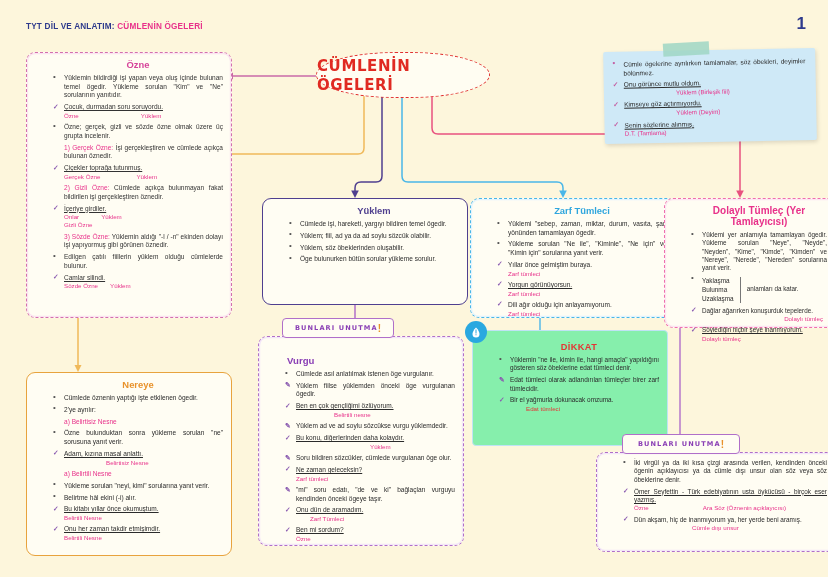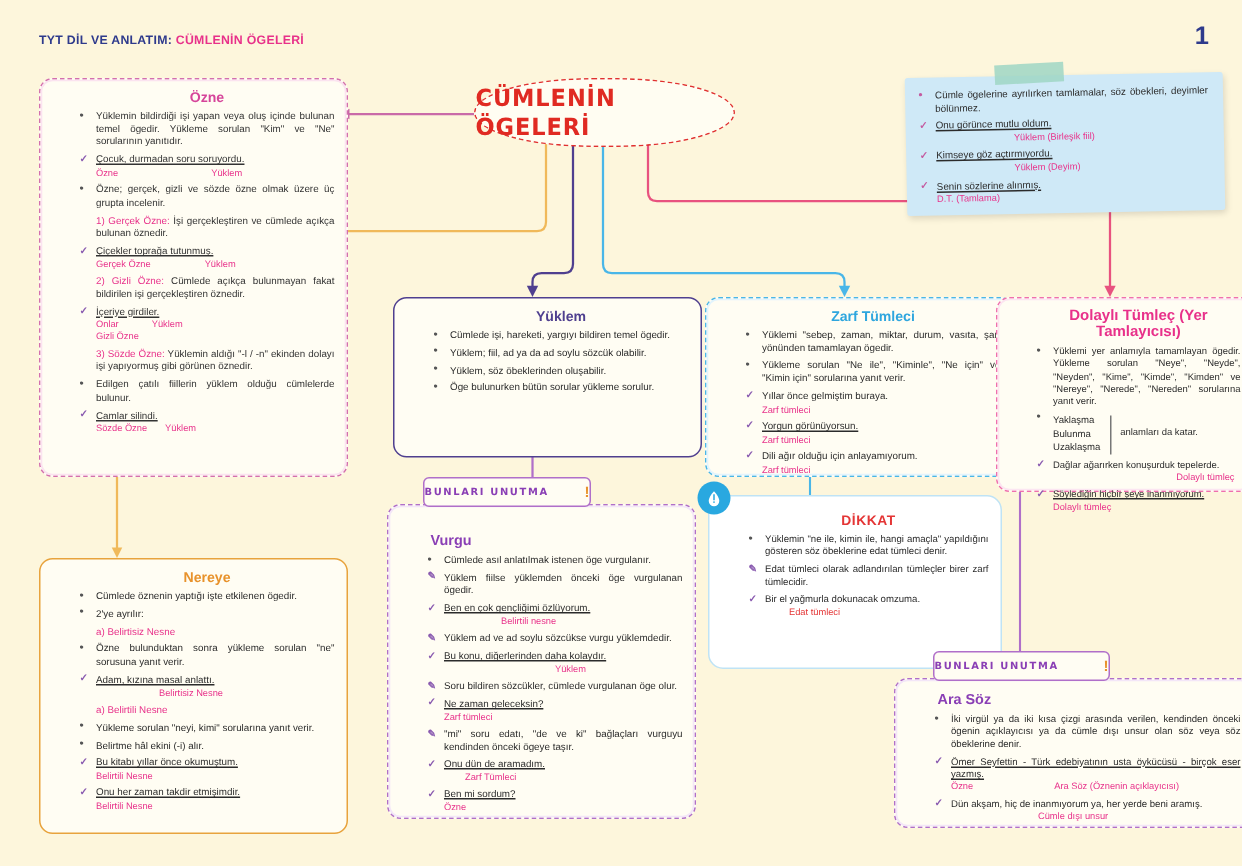--- a/index.html
+++ b/index.html
@@ -93,34 +93,34 @@
     border:1.6px solid #e8a33d;}
   #nesne h3{color:#e8922b;}
 
   
   #vurgu{left:258px;top:336px;width:186px;height:208px;
     border:1.4px dashed #b06fc9;box-shadow:0 0 0 1.2px #f3e6f8 inset;}
   #vurgu h3{color:#8a3fb5;text-align:left;padding-left:2px;font-size:9.6px;margin-top:12px;}
 
   
   #dikkat{left:472px;top:330px;width:176px;height:114px;
-    border:1.3px solid #bfe3f5;background:#ffffff;border-radius:10px;}
+    border:1.3px solid #bfe3f5;background:#86efac;border-radius:4px;}
   #dikkat h3{color:#e43535;font-size:9.2px;letter-spacing:.4px;margin-top:5px;}
   #dikkat li{font-size:6.4px;}
 
   
   #arasoz{left:596px;top:452px;width:220px;height:98px;
     border:1.4px dashed #b06fc9;box-shadow:0 0 0 1.2px #f3e6f8 inset;}
   #arasoz h3{color:#8a3fb5;text-align:left;padding-left:2px;font-size:9.6px;margin-top:2px;}
   #arasoz li{font-size:6.4px;}
 
   
   .banner{
     position:absolute;height:18px;border:1.5px solid #b06fc9;border-radius:4px;
-    background:#fffdf3;display:flex;align-items:center;justify-content:space-between;gap:0;
+    background:#fffdf3;display:flex;align-items:center;justify-content:center;gap:0;
     z-index:5;
   }
   .banner b{font-size:6.6px;font-weight:bold;color:#8a3fb5;letter-spacing:1.1px;
     font-family:"DejaVu Sans", sans-serif;}
   .banner i{font-style:normal;color:#e8922b;font-weight:bold;font-size:10px;}
   #ban1{left:282px;top:318px;width:110px;}
   #ban2{left:622px;top:434px;width:116px;}
 
   
   .sticky{
@@ -318,21 +318,20 @@
       <ul class="lst">
         <li class="dot"><span class="mk">•</span><span>Yüklemin "ne ile, kimin ile, hangi amaçla" yapıldığını gösteren söz öbeklerine edat tümleci denir.</span></li>
         <li class="chk"><span class="mk">✎</span><span>Edat tümleci olarak adlandırılan tümleçler birer zarf tümlecidir.</span></li>
         <li class="chk"><span class="mk">✓</span><span>Bir el yağmurla dokunacak omzuma.</span><span class="sub r" style="padding-left:16px">Edat tümleci</span></li>
       </ul>
     </div>
   </div>
 
   <div class="card" id="arasoz">
     <div class="inner">
-      <h3>Ara Söz</h3>
       <ul class="lst">
         <li class="dot"><span class="mk">•</span><span>İki virgül ya da iki kısa çizgi arasında verilen, kendinden önceki ögenin açıklayıcısı ya da cümle dışı unsur olan söz veya söz öbeklerine denir.</span></li>
         <li class="chk"><span class="mk">✓</span><u>Ömer Seyfettin - Türk edebiyatının usta öykücüsü - birçok eser yazmış.</u>
           <span class="sub"><span class="p">Özne</span><span class="p" style="padding-left:54px">Ara Söz (Öznenin açıklayıcısı)</span></span></li>
         <li class="chk"><span class="mk">✓</span><span>Dün akşam, hiç de inanmıyorum ya, her yerde beni aramış.</span><span class="sub p" style="padding-left:58px">Cümle dışı unsur</span></li>
       </ul>
     </div>
   </div>
 
   <div class="banner" id="ban1">

